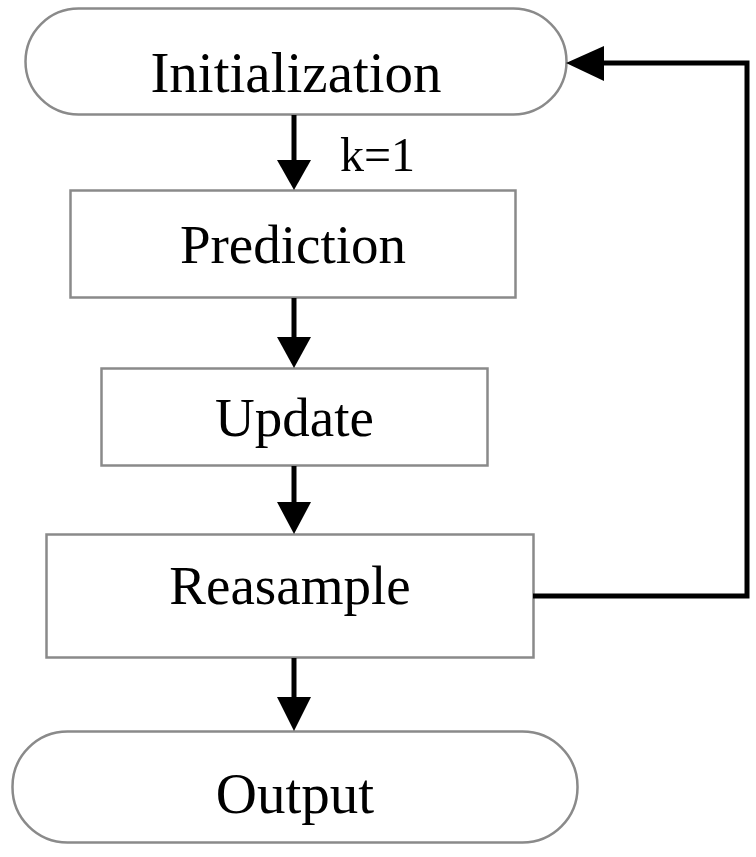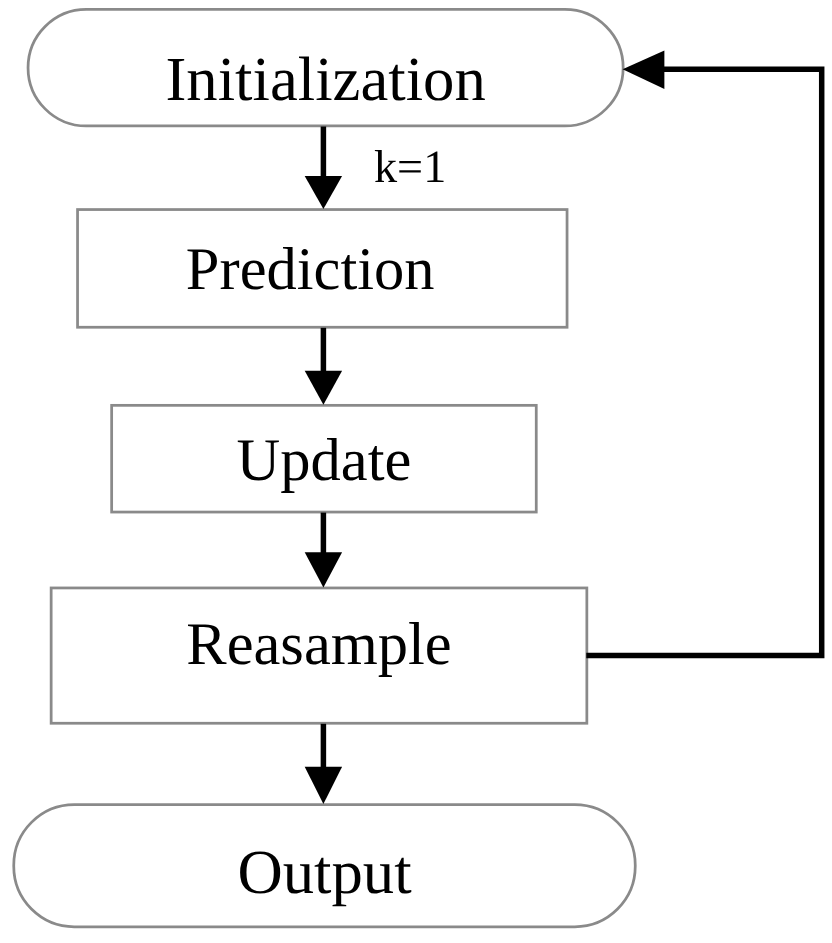--- a/index.html
+++ b/index.html
@@ -41,21 +41,21 @@
   }
   .node-process {
     font-size: 55px;
     line-height: 1;
   }
   .edge-label {
     position: absolute;
     color: #000000;
     white-space: nowrap;
     font-family: "Liberation Serif", "DejaVu Serif", serif;
-    font-size: 42px;
+    font-size: 48px;
     line-height: 1;
   }
 </style>
 </head>
 <body>
 
 <div id="flowchart-canvas">
 
   <svg id="flow-svg" viewBox="0 0 756 857" xmlns="http://www.w3.org/2000/svg">
 
@@ -91,21 +91,21 @@
 
     <g>
       <path d="M 533 596 L 747 596 L 747 63 L 601 63" fill="none" stroke="#000000" stroke-width="5" stroke-linecap="butt" stroke-linejoin="miter"></path>
       <polygon points="604,46 604,81 566,63" fill="#000000"></polygon>
     </g>
 
   </svg>
 
   <div class="node-label node-terminal" style="left:25px; top:8px; width:542px; height:128px;">Initialization</div>
 
-  <div class="node-label node-process" style="left:59px; top:190px; width:446px; height:108px;text-align:right;">Prediction</div>
+  <div class="node-label node-process" style="left:70px; top:190px; width:446px; height:108px;text-align:right;">Prediction</div>
 
   <div class="node-label node-process" style="left:101px; top:368px; width:387px; height:98px;">Update</div>
 
   <div class="node-label node-process" style="left:46px; top:534px; width:488px; height:102px;">Reasample</div>
 
   <div class="node-label node-terminal" style="left:12px; top:731px; width:566px; height:124px;">Output</div>
 
   <div class="edge-label" style="left:340px; top:131px;">k=1</div>
 
 

